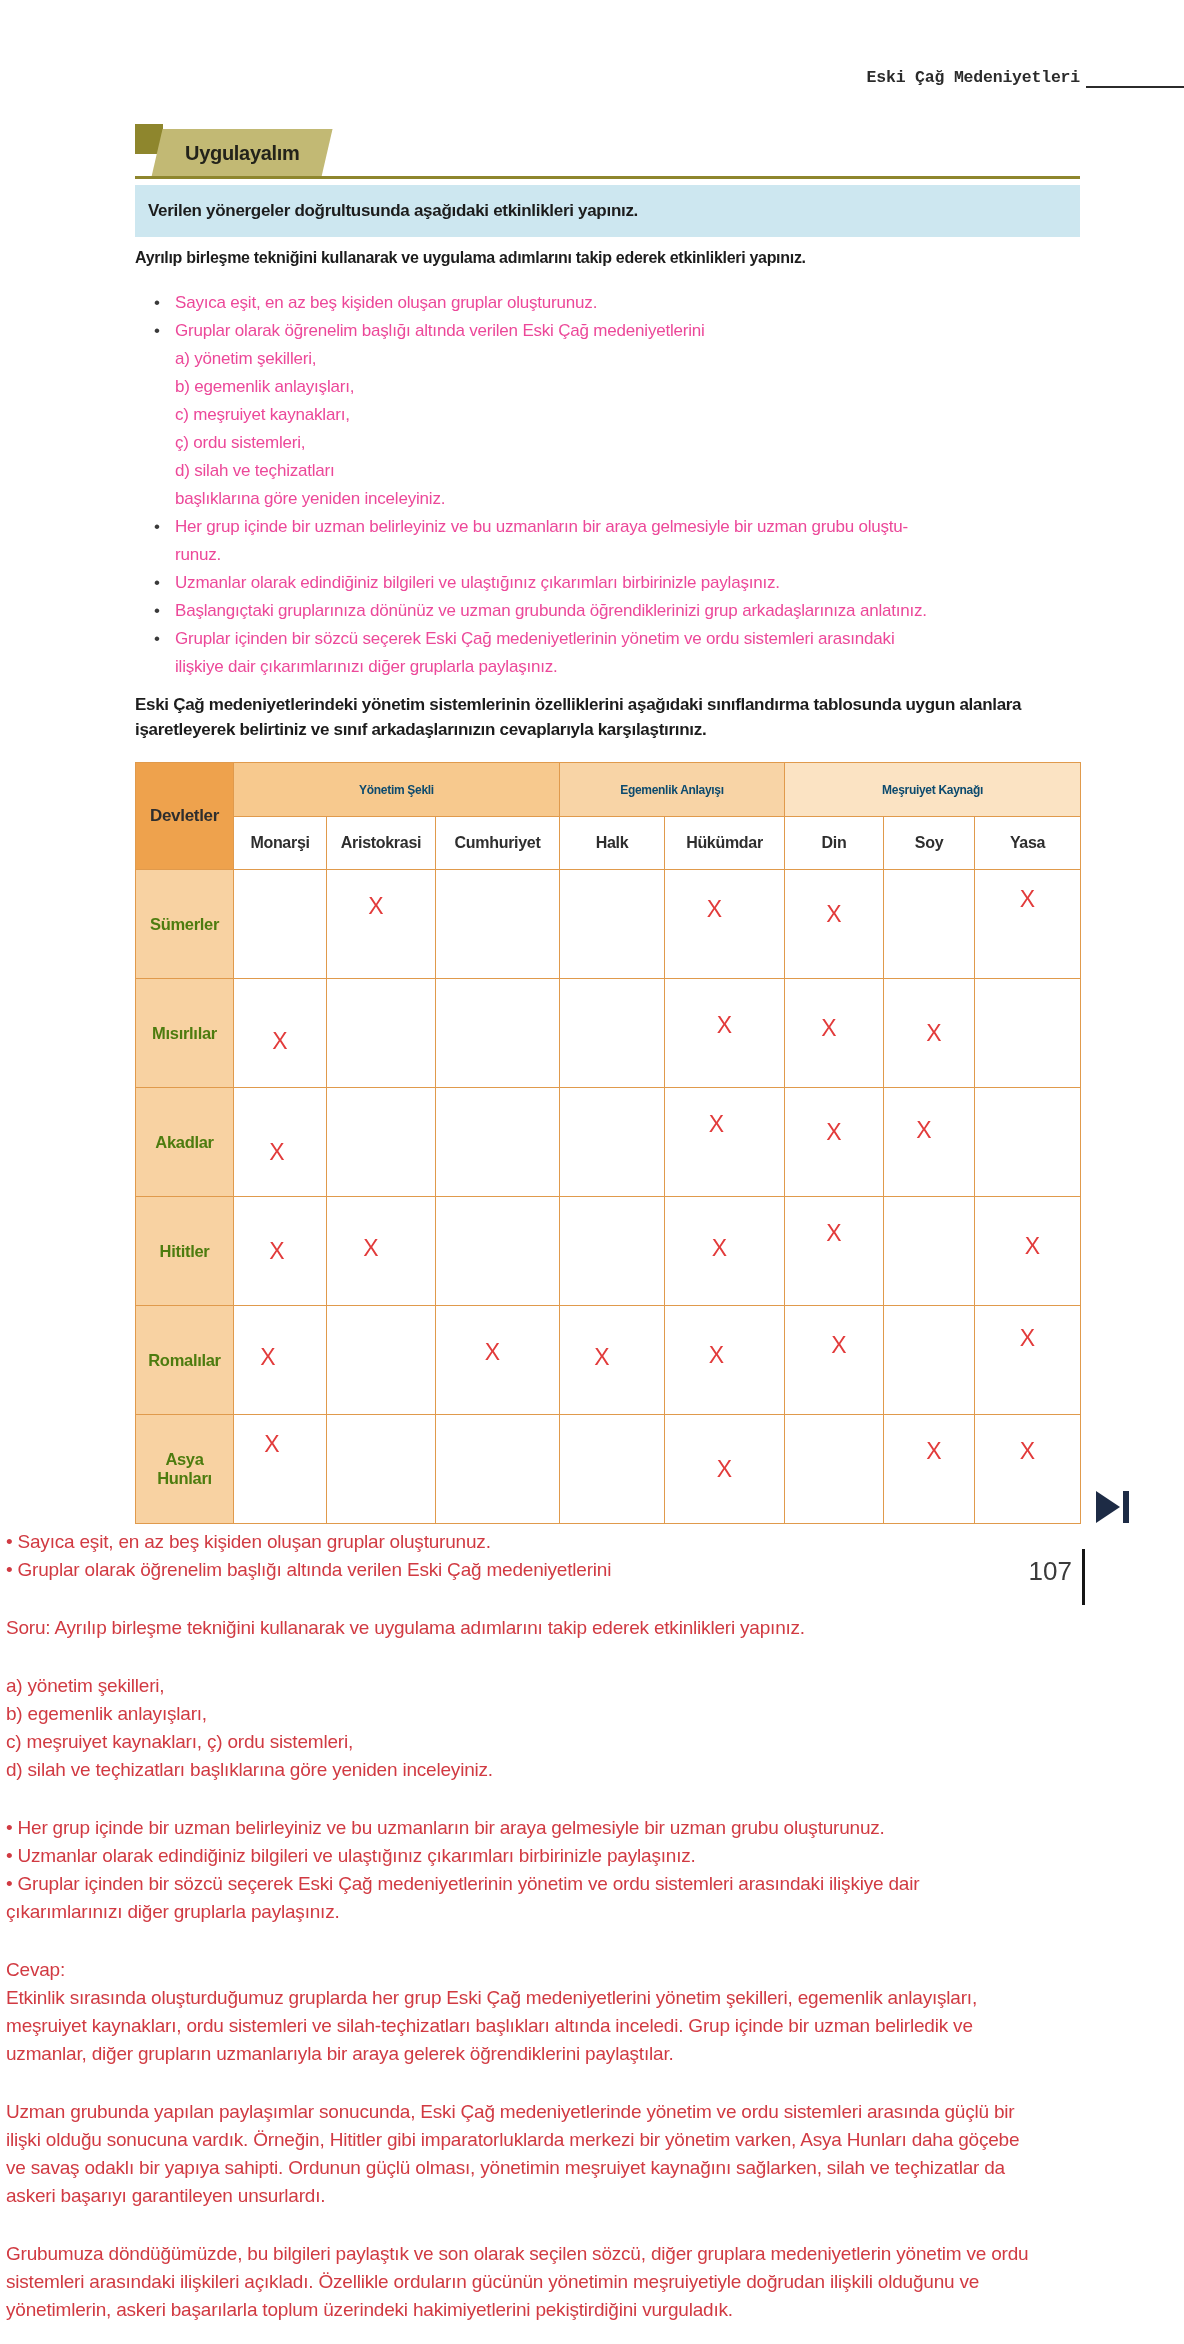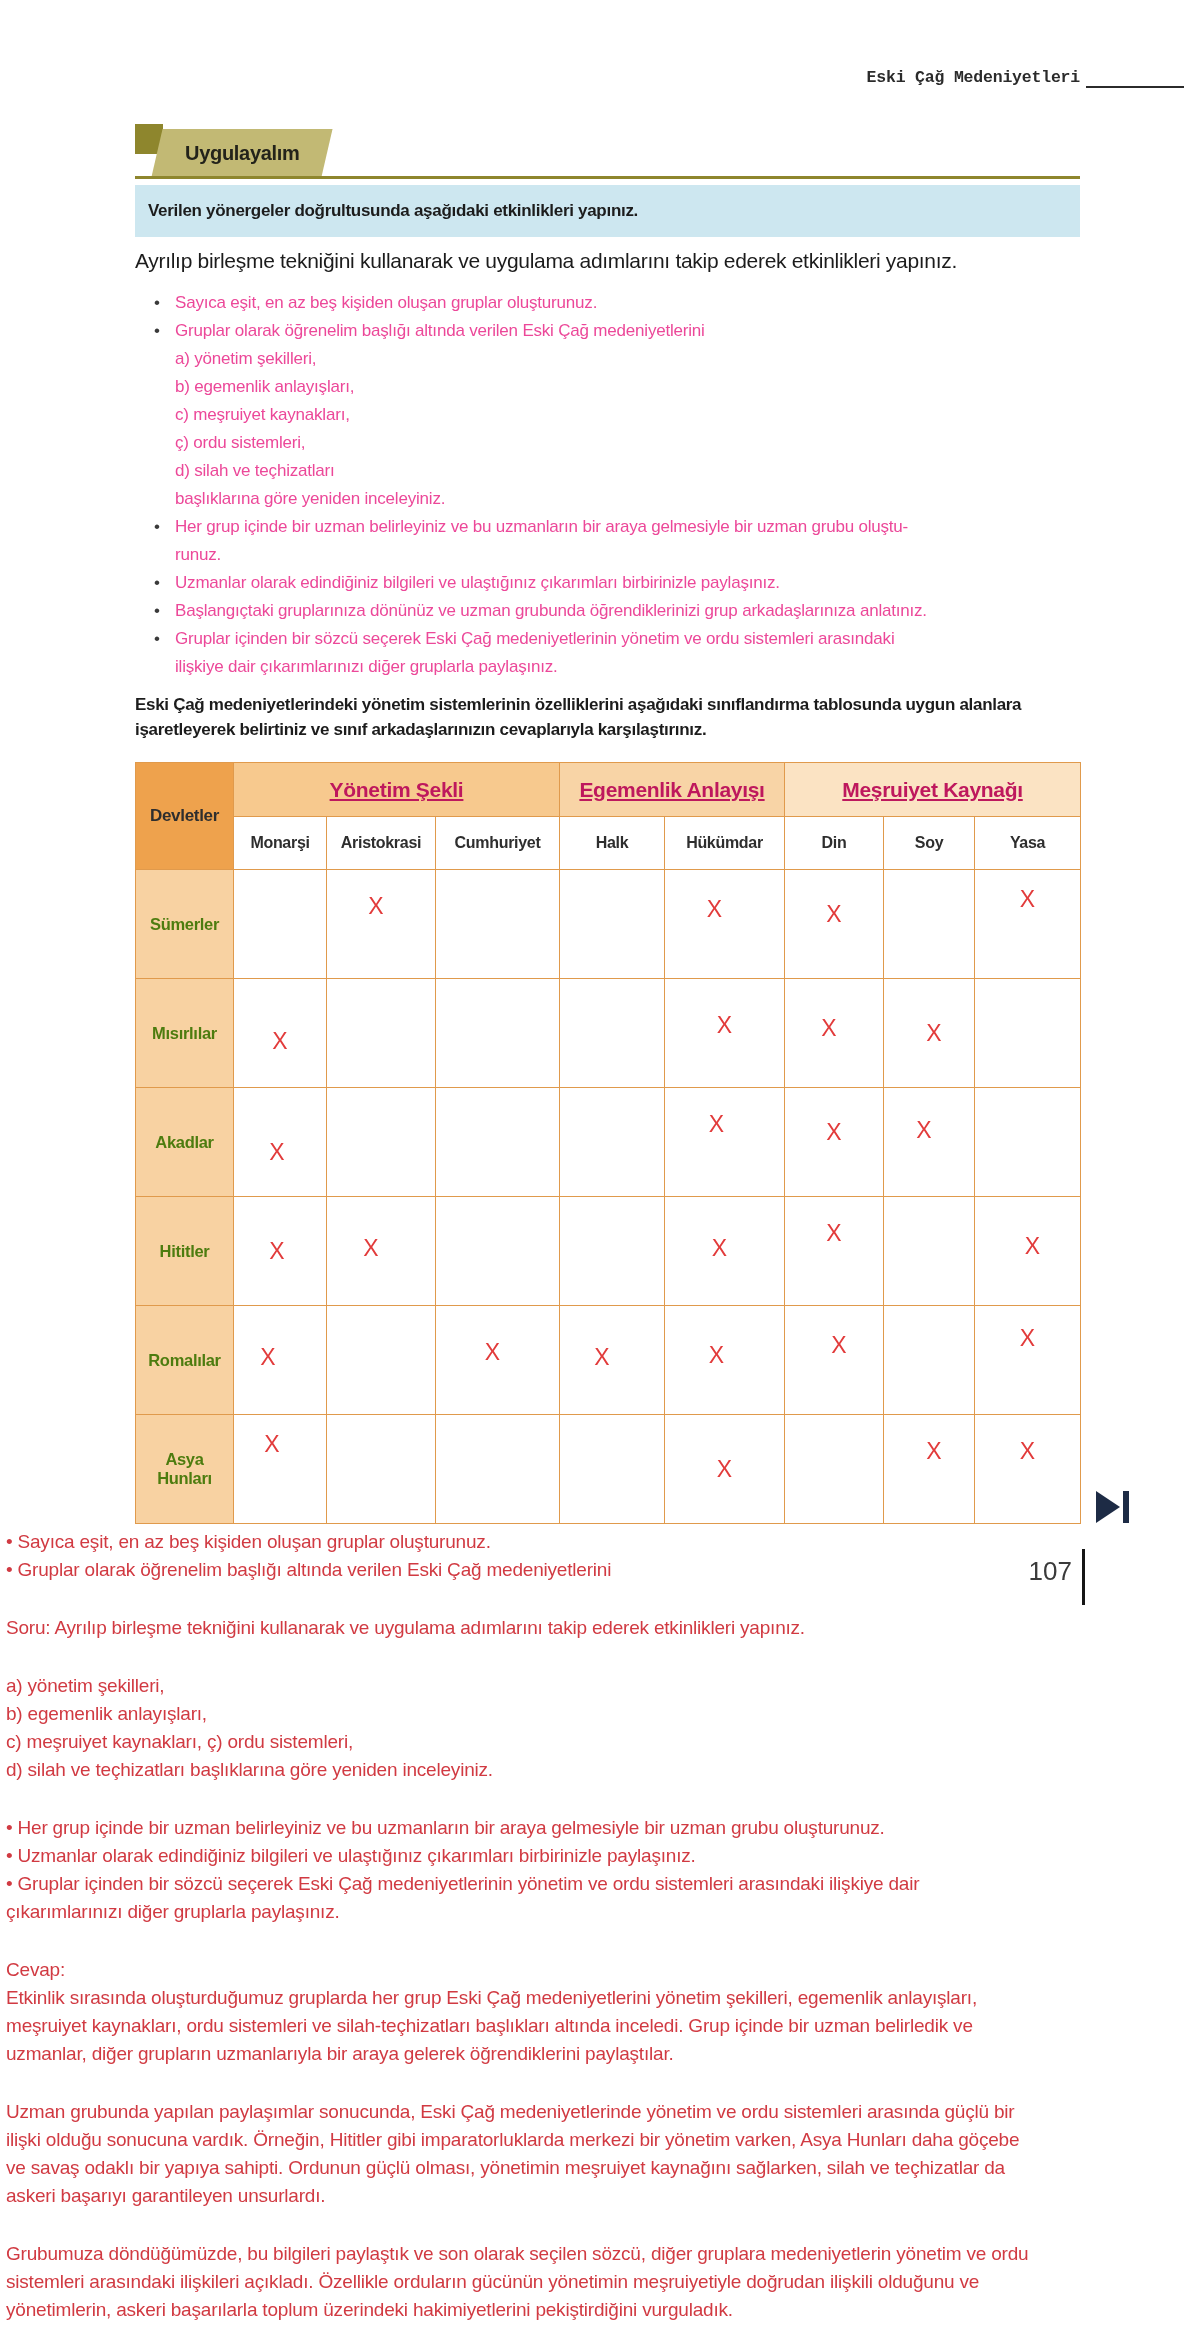--- a/index.html
+++ b/index.html
@@ -14,36 +14,36 @@
   
   .tab-square{left:135px;top:124px;width:28px;height:30px;background:#8e862d;}
   .tab-shape{left:157px;top:129px;width:170px;height:48px;background:#c2b974;transform:skewX(-13deg);}
   .tab-label{display:block;line-height:48px;padding-left:28px;transform:skewX(13deg);
              font-size:20px;font-weight:700;color:#23231a;letter-spacing:-0.3px;}
   .tab-rule{left:135px;top:176px;width:945px;height:3px;background:#8e862d;}
 
   
   .banner{left:135px;top:185px;width:945px;height:52px;background:#cde7f0;display:flex;align-items:center;
           box-sizing:border-box;padding-left:13px;font-size:17px;font-weight:700;color:#1c1c1c;letter-spacing:-0.3px;}
-  .intro{left:135px;top:249px;width:945px;font-size:21px;font-weight:400;color:#1c1c1c;letter-spacing:-0.3px;}
+  .intro{left:135px;top:249px;width:945px;font-size:16px;font-weight:700;color:#1c1c1c;letter-spacing:-0.3px;}
 
   
   .steps{left:135px;top:289px;width:945px;font-size:17px;color:#ec4899;letter-spacing:-0.2px;}
   .step{position:relative;padding-left:40px;line-height:28px;}
   .step::before{content:"\2022";position:absolute;left:19px;top:0;color:#3a3a3a;}
   .sub-line{line-height:28px;}
 
   .table-intro{left:135px;top:692px;width:952px;font-size:17px;font-weight:700;line-height:25px;
                color:#1c1c1c;letter-spacing:-0.3px;}
 
   
   table.civ{left:135px;top:762px;border-collapse:collapse;table-layout:fixed;width:945px;position:absolute;}
   table.civ th,table.civ td{border:1px solid #e09a4c;padding:0;}
   .corner{background:#eea24d;font-size:17px;font-weight:700;color:#2e2e2e;text-align:center;letter-spacing:-0.3px;}
-  .grp{height:53px;font-size:21px;font-weight:700;color:#be185d;text-align:center;letter-spacing:-0.3px;text-decoration:underline;}
+  .grp{height:53px;font-size:12px;font-weight:700;color:#0c4a6e;text-align:center;letter-spacing:-0.3px;}
   .grp-1{background:#f7c98e;}
   .grp-2{background:#f8d4a6;}
   .grp-3{background:#fbe3c3;}
   .colhead{height:52px;background:#ffffff;font-size:16px;font-weight:700;color:#2e2e2e;text-align:center;letter-spacing:-0.3px;}
   .row-label{background:#f8d2a2;font-size:16.5px;font-weight:700;color:#4d7c0f;text-align:center;
              letter-spacing:-0.3px;padding:0 4px;}
   td.mark-cell{height:108px;background:#ffffff;text-align:center;vertical-align:middle;}
   .xmark{display:inline-block;color:#e23b3b;font-size:23px;font-weight:400;line-height:1;}
 
   

